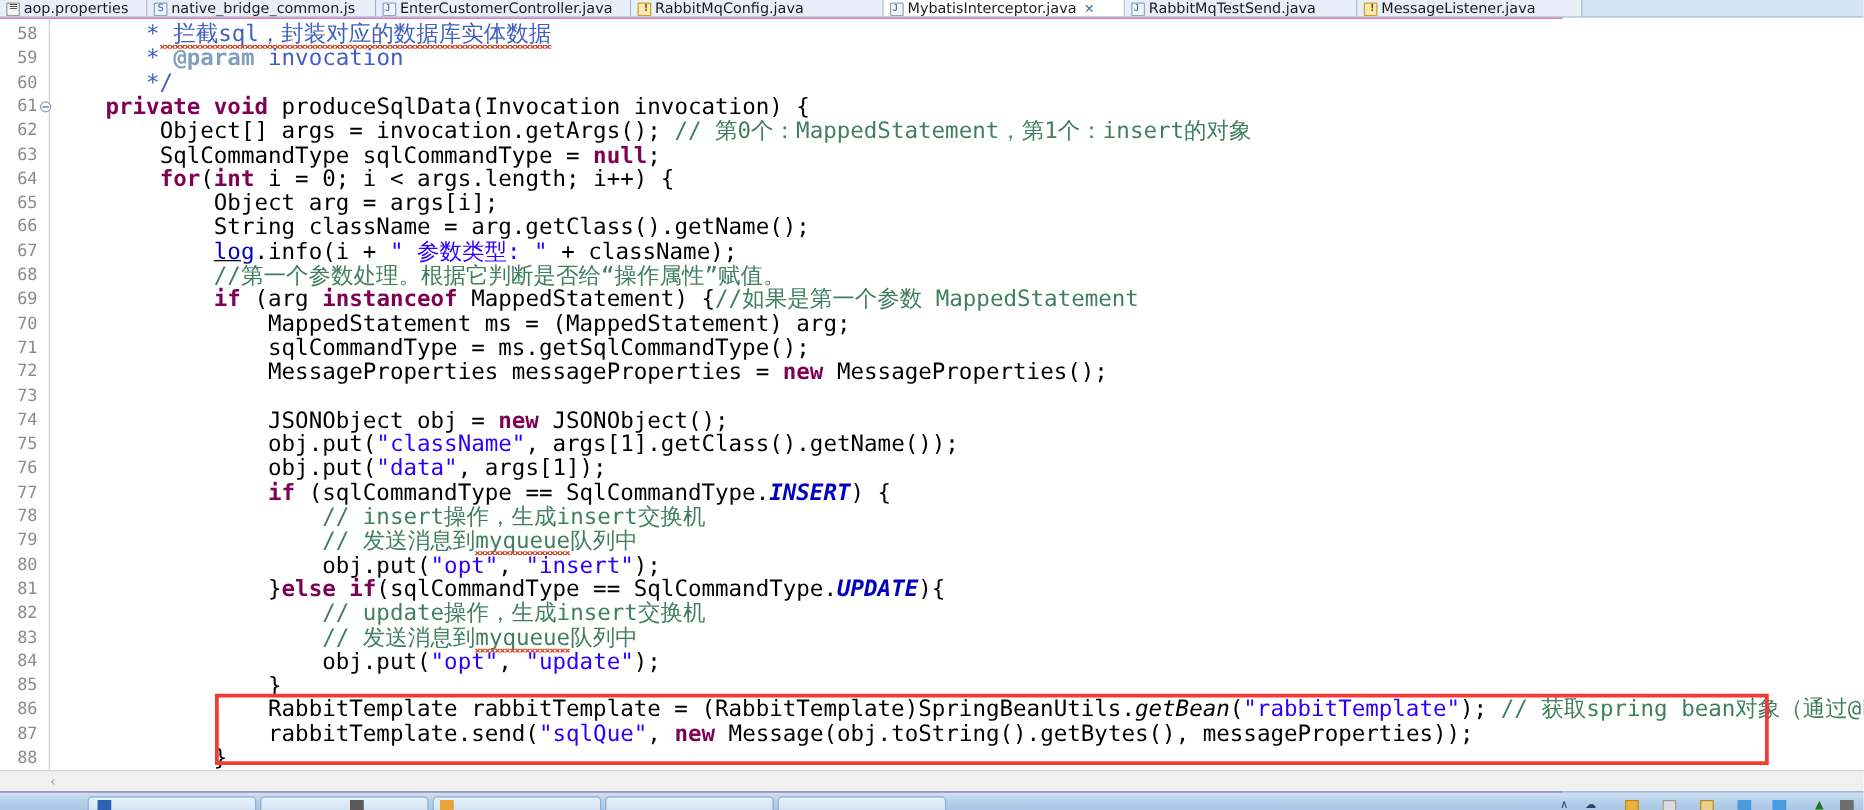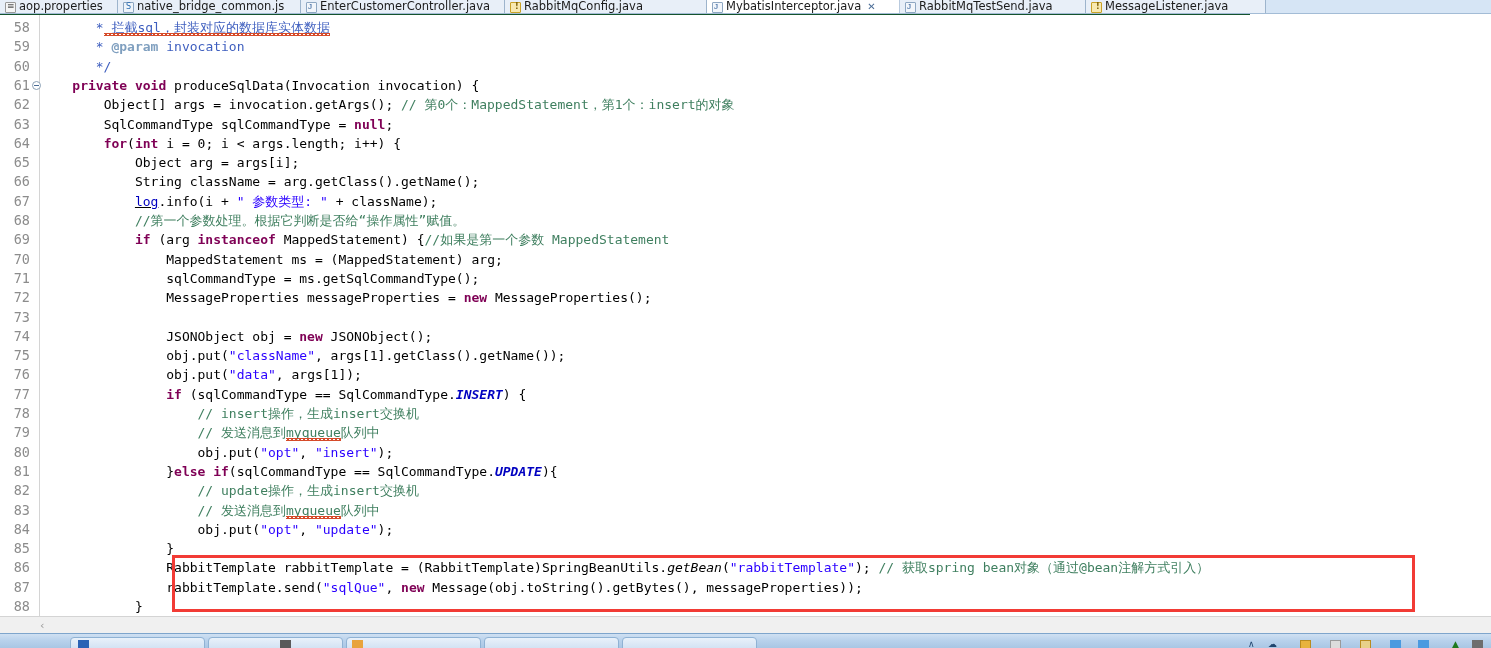--- a/index.html
+++ b/index.html
@@ -1,21 +1,21 @@
 <!DOCTYPE html>
 <html><head>
 <meta charset="utf-8">
 <style>
   * { margin:0; padding:0; box-sizing:border-box; }
   html,body{
     width:1491px; height:648px; overflow:hidden;
     background:#ffffff;
     font-family:"DejaVu Sans", sans-serif;
   }
-  #app{ position:relative; width:1250px; height:648px; background:#14532d; }
+  #app{ position:relative; width:1250px; height:648px; background:#ec4899; }
 
   
   .tabbar{
     position:absolute; top:0; left:0; width:1491px; height:14px;
     background:#d6e5f5;
     border-bottom:1px solid #a3bcd6;
     overflow:hidden;
     white-space:nowrap;
   }
   .tab{
@@ -90,21 +90,21 @@
     background:#fff;
   }
   .foldmark::after{
     content:""; position:absolute; left:1px; top:3px; width:5px; height:1px;
     background:#4a6c96;
   }
 
   .code{
     position:absolute; left:41px; top:0; width:1450px; height:601px;
     font-family:"DejaVu Sans Mono", monospace;
-    font-size:13px;
+    font-size:18px;
     line-height:19.3px;
     color:#000;
     white-space:pre;
   }
   .code .row{ height:19.3px; white-space:pre; }
 
   
   .kw   { color:#7f0055; font-weight:bold; }
   .str  { color:#2a00ff; }
   .cmt  { color:#3f7f5f;margin-top:34px; }

